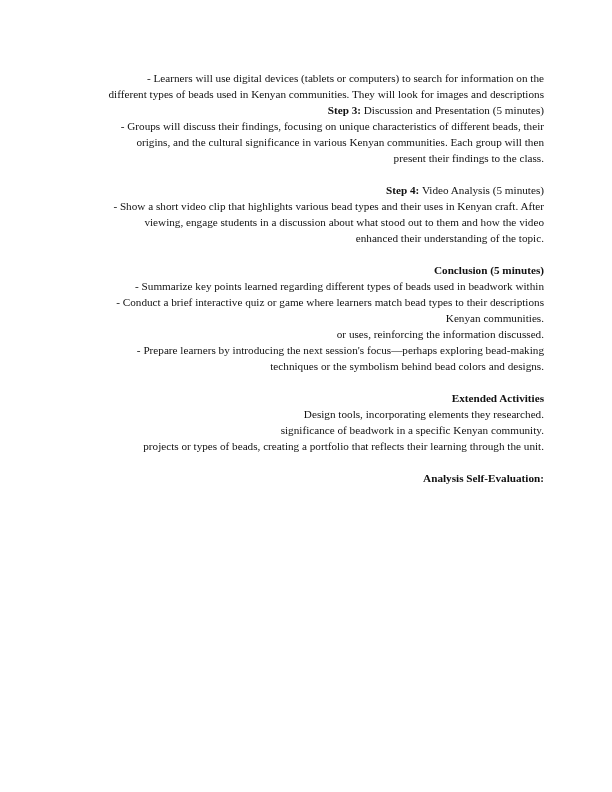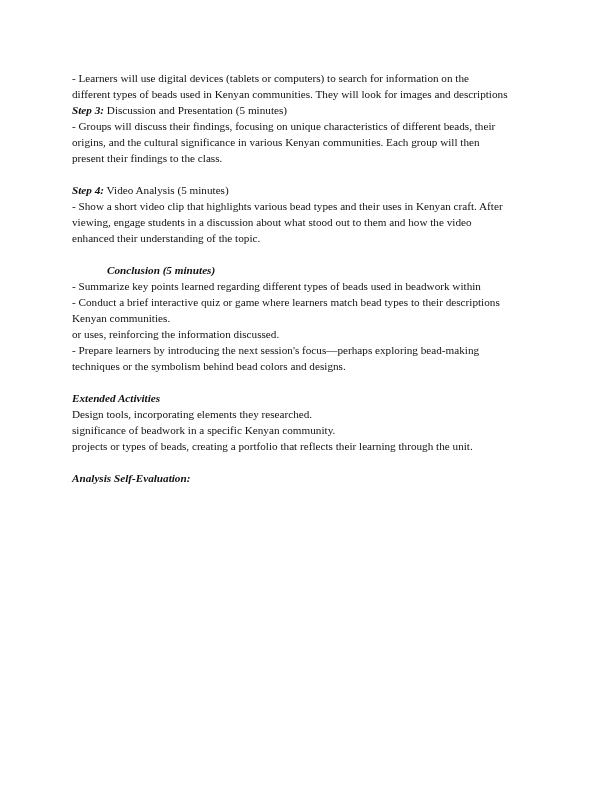--- a/index.html
+++ b/index.html
@@ -19,30 +19,30 @@
       position: absolute;
       left: 72px;
       top: 70px;
       width: 472px;
       font-size: 11.2px;
       line-height: 16px;
     }
     .line {
       display: block;
       white-space: nowrap;
+      text-align: right;
     }
     .para {
       margin: 0;
     }
     .blank {
       height: 16px;
     }
     .bold {
       font-weight: bold;
-      font-style: italic;
     }
     .indent-space {
       padding-left: 3px;
       margin-left: 32px;
     }
   </style>
 </head>
 <body>
 
 <div class="page">

